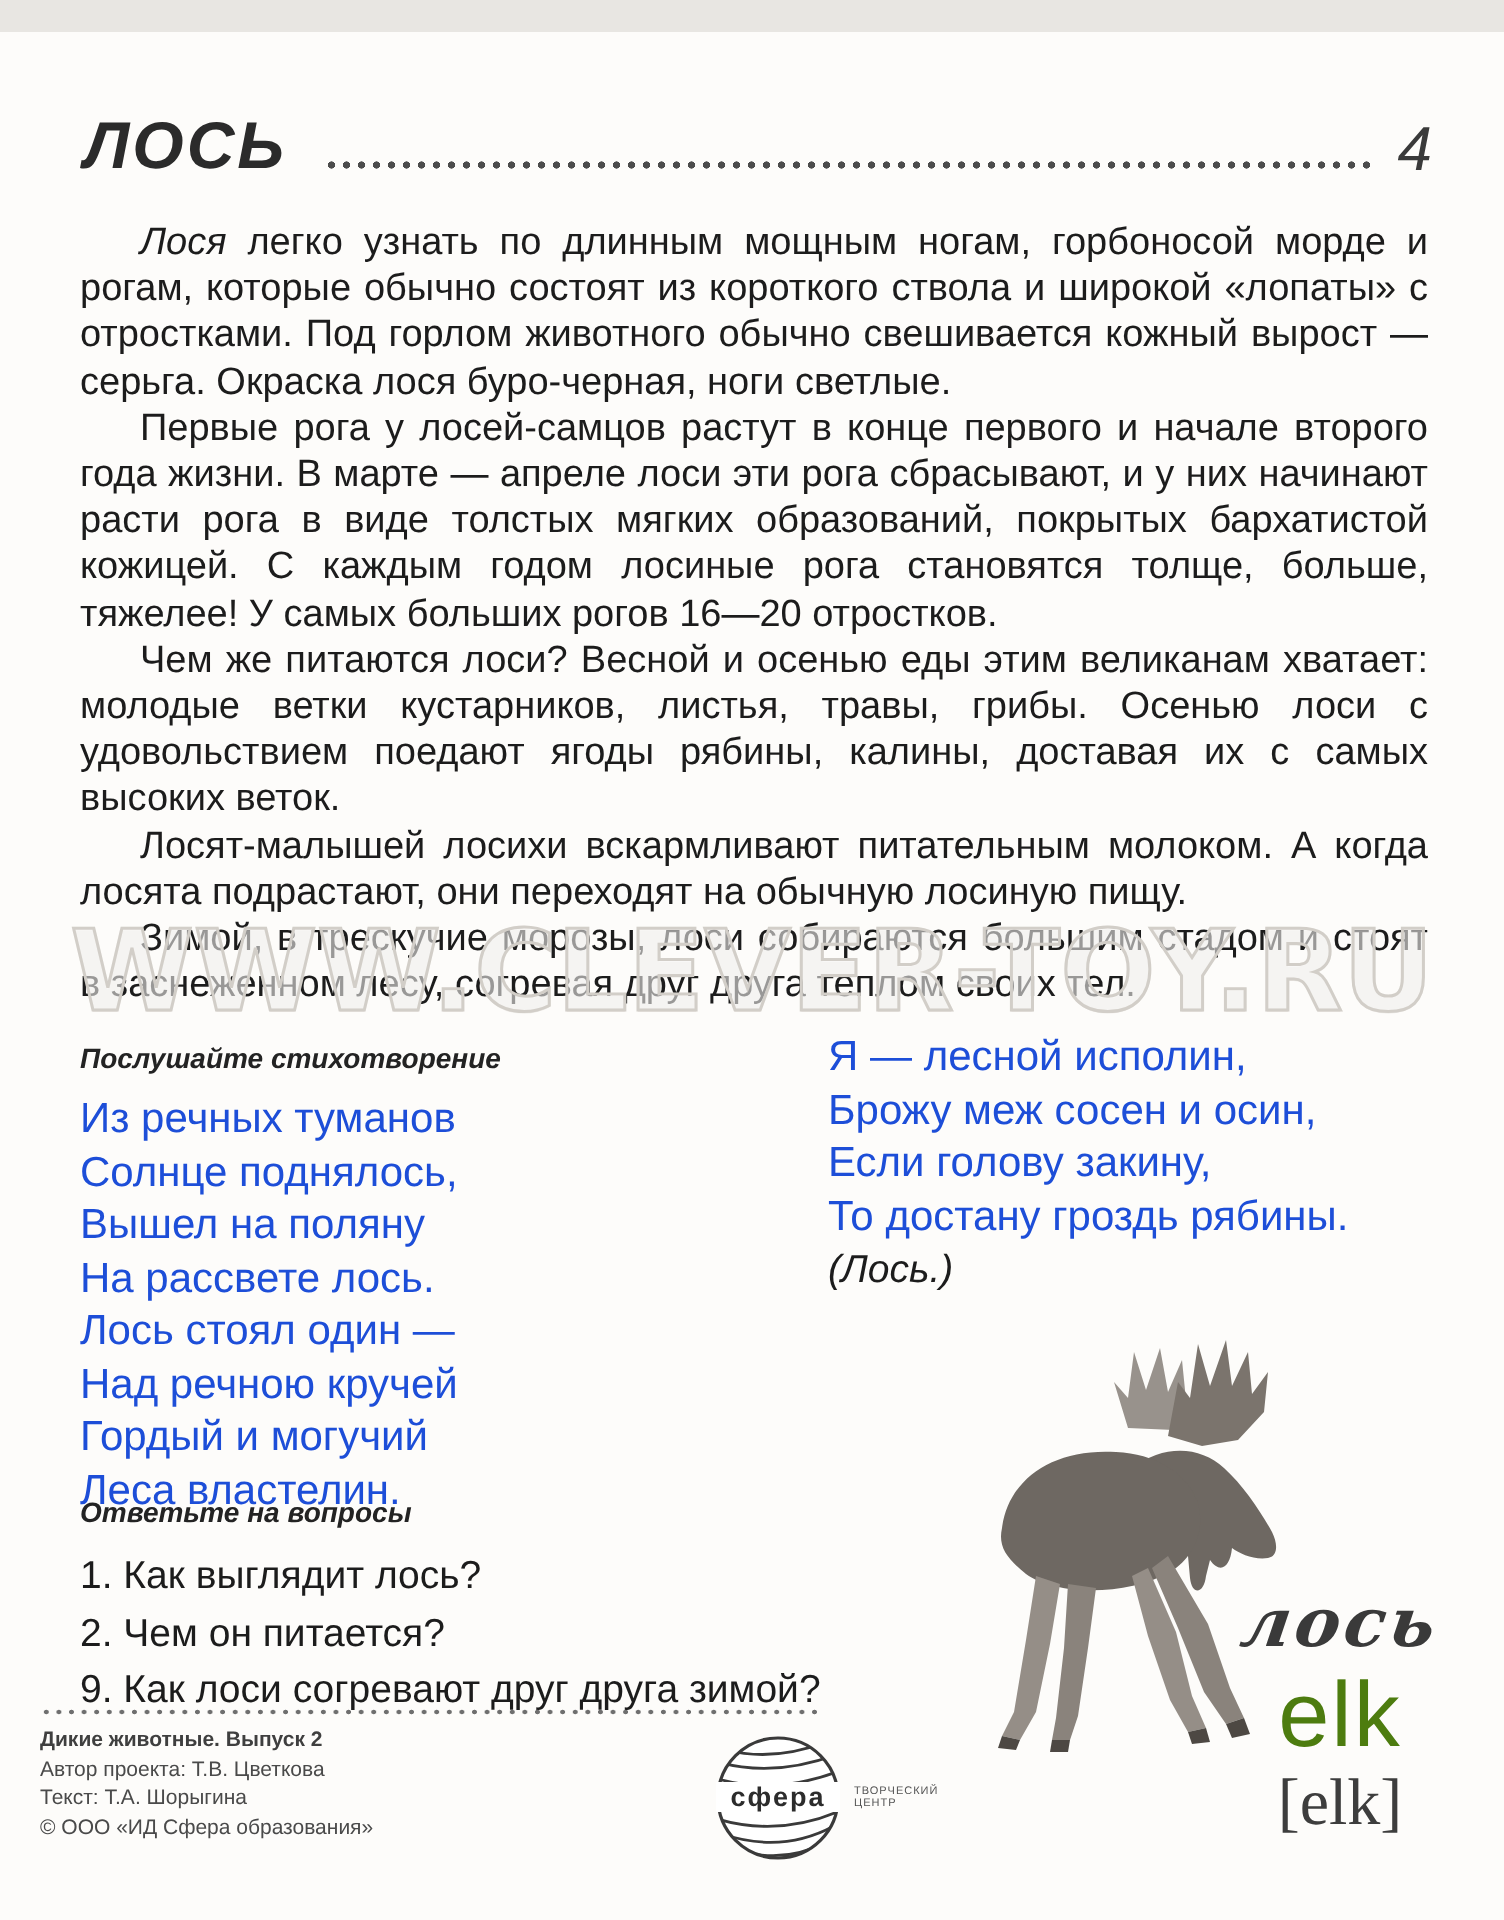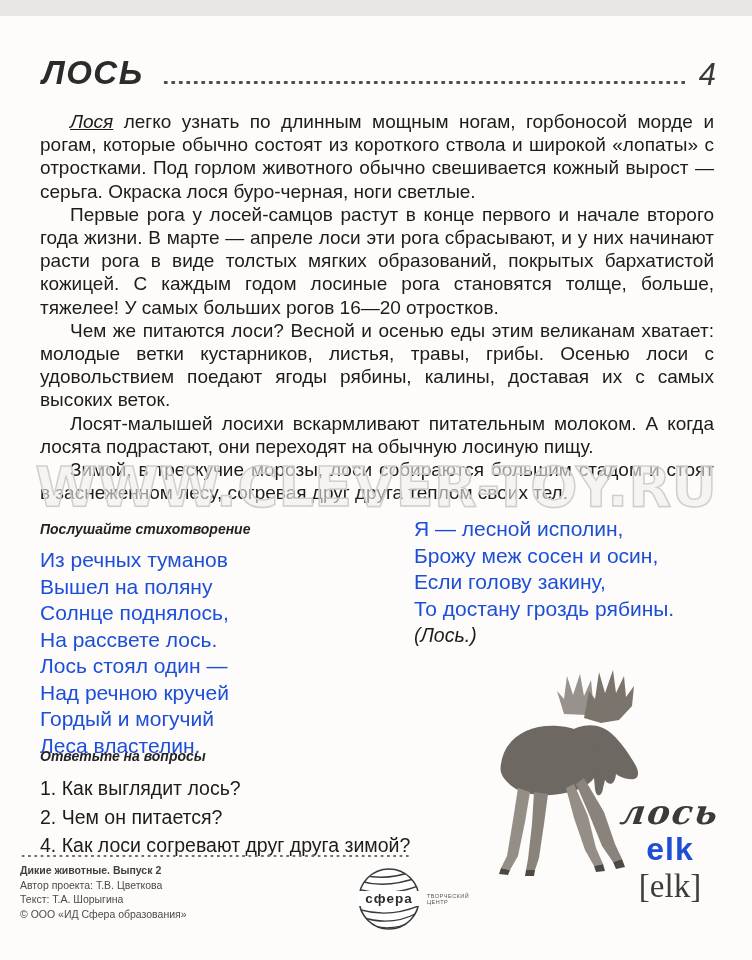--- a/index.html
+++ b/index.html
@@ -22,21 +22,21 @@
     background-size:7.5px 5px; background-repeat:repeat-x; background-position:left bottom;
   }
   .header .pageno { font-size:31px; font-style:italic; color:#3a3a3a; line-height:1; padding-bottom:1px; }
 
   
   .article { position:absolute; top:94px; left:40px; right:38px; z-index:1; }
   .article p {
     margin:0; font-size:19px; line-height:23.2px; text-align:justify;
     text-indent:30px; color:#1c1c1c;
   }
-  .article .lead { font-style:italic;text-decoration:underline; }
+  .article .lead { font-style:italic; }
 
   
   .watermark {
     position:absolute; top:438px; left:0; width:752px; text-align:center; z-index:6;
     font-family:"DejaVu Sans", sans-serif; font-weight:bold; font-size:56px; letter-spacing:0px;
     color:rgba(255,255,255,0.45);
     -webkit-text-stroke:1.5px #d2cec8;
     text-shadow:0 1px 0 rgba(190,186,180,0.25);
     pointer-events:none;
   }
@@ -55,21 +55,21 @@
 
   
   .moose { position:absolute; left:468px; top:650px; width:190px; height:212px; z-index:1; }
 
   
   .word-labels { position:absolute; right:14px; top:778px; width:136px; text-align:center; z-index:3; }
   .w-script {
     font-family:"DejaVu Serif", serif; font-style:italic; font-weight:bold;
     font-size:34px; color:#3a3a3a; transform:skewX(-8deg); letter-spacing:2px; line-height:1.1;
   }
-  .w-english { font-size:32px; color:#1d4ed8; line-height:1.15; font-weight:bold; letter-spacing:1px; }
+  .w-english { font-size:46px; color:#4d7c0f; line-height:1.15; font-weight:normal; letter-spacing:1px; }
   .w-transcription { font-family:"Liberation Serif", serif; font-size:33px; color:#3d3d3d; line-height:1.15; }
 
   
   .footer { position:absolute; left:20px; right:20px; top:838px; z-index:2; color:#4a4a4a; }
   .footer-dots {
     width:392px; height:4px; margin-bottom:5px;
     background-image:radial-gradient(circle, #6f6f6f 1.1px, transparent 1.3px);
     background-size:6.3px 4px; background-repeat:repeat-x; background-position:left center;
   }
   .footer-cols { display:flex; align-items:flex-start; }
@@ -100,42 +100,42 @@
     <p><span class="lead"></span><span>Лосят-малышей лосихи вскармливают питательным молоком. А когда лосята подрастают, они переходят на обычную лосиную пищу.</span></p>
     <p><span class="lead"></span><span>Зимой, в трескучие морозы, лоси собираются большим стадом и стоят в заснеженном лесу, согревая друг друга теплом своих тел.</span></p>
   </div>
 
   <div class="watermark">WWW.CLEVER-TOY.RU</div>
 
   <div class="columns">
     <div class="col-poem">
       <div class="sec-title">Послушайте стихотворение</div>
       <div class="verse-line">Из речных туманов</div>
+      <div class="verse-line">Солнце поднялось,</div>
       <div class="verse-line">Вышел на поляну</div>
-      <div class="verse-line">Солнце поднялось,</div>
       <div class="verse-line">На рассвете лось.</div>
       <div class="verse-line">Лось стоял один —</div>
       <div class="verse-line">Над речною кручей</div>
       <div class="verse-line">Гордый и могучий</div>
       <div class="verse-line">Леса властелин.</div>
     </div>
     <div class="col-riddle">
       <div class="verse-line">Я — лесной исполин,</div>
       <div class="verse-line">Брожу меж сосен и осин,</div>
       <div class="verse-line">Если голову закину,</div>
       <div class="verse-line">То достану гроздь рябины.</div>
       <div class="riddle-answer">(Лось.)</div>
     </div>
   </div>
 
   <div class="questions">
     <div class="sec-title">Ответьте на вопросы</div>
     <div class="question-item">1. Как выглядит лось?</div>
     <div class="question-item">2. Чем он питается?</div>
-    <div class="question-item">4. Как лоси согревают друг друга зимой?</div>
+    <div class="question-item">9. Как лоси согревают друг друга зимой?</div>
   </div>
 
   <div class="moose">
     <svg width="190" height="212" viewBox="0 0 190 212" xmlns="http://www.w3.org/2000/svg">
 
       <path d="M96,48 L89,25 L96,33 L99,10 L105,29 L112,8 L116,30 L123,14 L125,34 L119,49 Z" fill="#8d867f" opacity="0.9"></path>
 
       <path d="M116,52 L121,25 L127,33 L131,6 L137,27 L145,4 L148,27 L156,10 L158,31 L166,20 L164,40 L151,54 L133,57 Z" fill="#7b746d"></path>
 
       <path d="M98,68 C114,56 132,57 144,68 C154,77 163,91 168,100 C171,106 171,112 166,113

